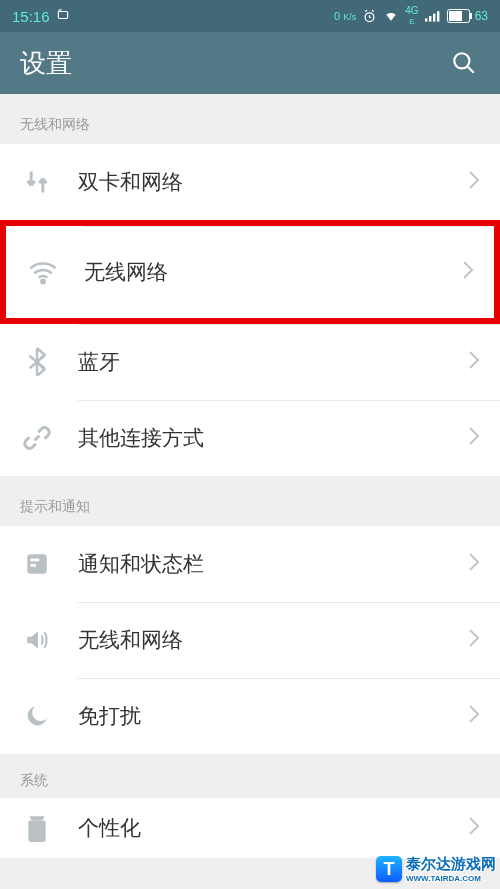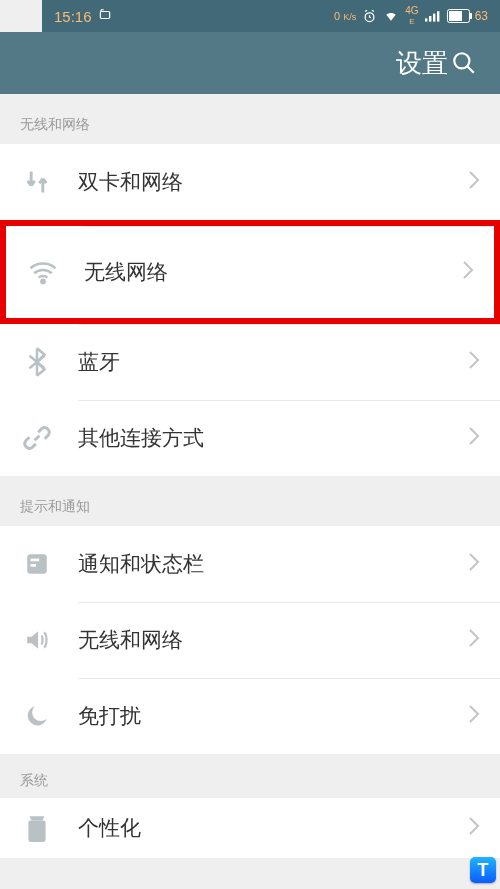--- a/index.html
+++ b/index.html
@@ -2,45 +2,44 @@
 <html><head>
   <meta charset="utf-8">
   <style>
     * { margin: 0; padding: 0; box-sizing: border-box; }
     html, body { width: 500px; height: 889px; overflow: hidden; font-family: -apple-system, "PingFang SC", "Microsoft YaHei", sans-serif; background: #efefef; }
     
     
     .statusbar {
       height: 32px;
       background: #426977;
-      color: #fdba74;
+      color: #5eead4;
       display: flex;
       align-items: center;
       justify-content: space-between;
       padding: 0 12px;
       font-size: 15px;
-      margin-left: 42px;
     }
     .status-left { display: flex; align-items: center; gap: 6px; }
     .status-right { display: flex; align-items: center; gap: 6px; }
     .status-right .icon { display: inline-flex; align-items: center; }
     .status-right svg { display: block; }
     .rate { font-size: 11px; line-height: 1; }
     .net-label { font-size: 10px; line-height: 1; text-align:center; }
     .battery-box { display: inline-flex; align-items: center; }
     .battery-text { font-size: 12px; margin-left: 2px; text-align: center; }
 
     
     .header {
       height: 62px;
       background: #537987;
       color: #fff;
       display: flex;
       align-items: center;
-      justify-content: flex-end;
+      justify-content: space-between;
       padding: 0 20px;
     }
     .header-title { font-size: 26px; font-weight: 400; }
     .search-btn { width: 32px; height: 32px; display:flex; align-items:center; justify-content:center; }
     
     
     .section-header {
       height: 50px;
       padding: 0 20px;
       display: flex;
@@ -305,13 +304,17 @@
       <svg width="12" height="20" viewBox="0 0 12 20" fill="none" stroke="#c4c4c4" stroke-width="2">
           <path d="M2 2l8 8-8 8"></path>
         </svg>
     </div>
   </div>
 
 </div>
 
 <div class="watermark">
   <div class="wm-logo">T</div>
+  <div>
+    <div class="wm-text">泰尔达游戏网</div>
+    <div class="wm-text" style="font-size:8px;">WWW.TAIRDA.COM</div>
+  </div>
 </div>
 
 </body></html>

